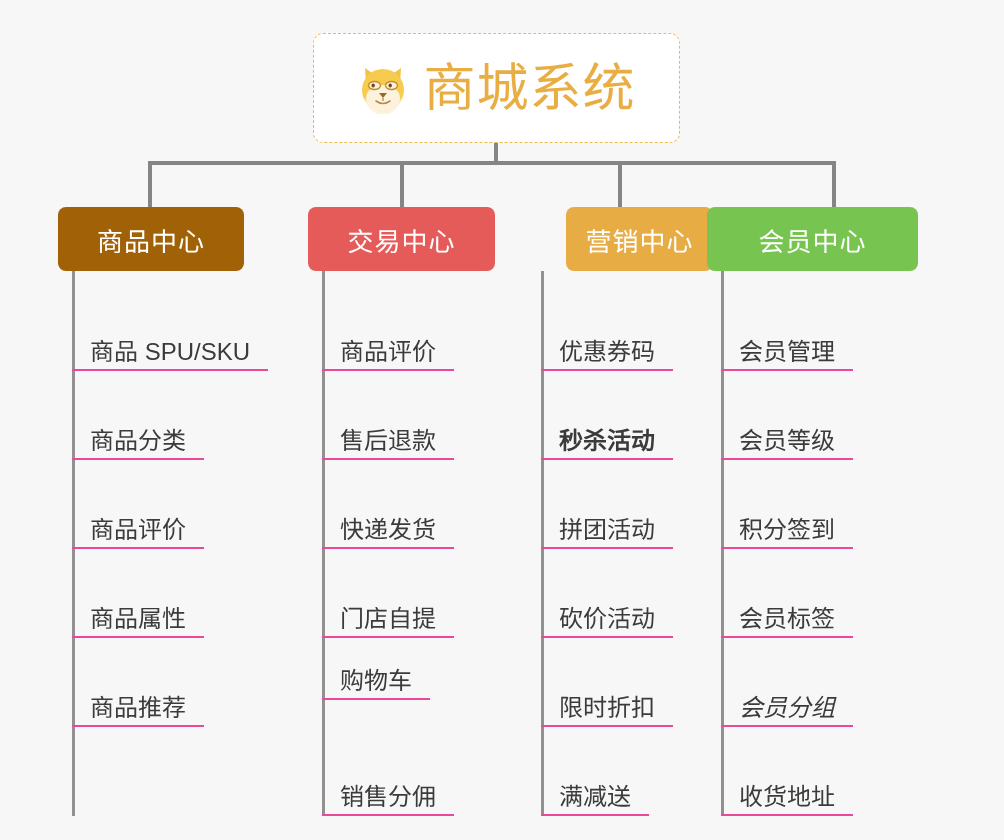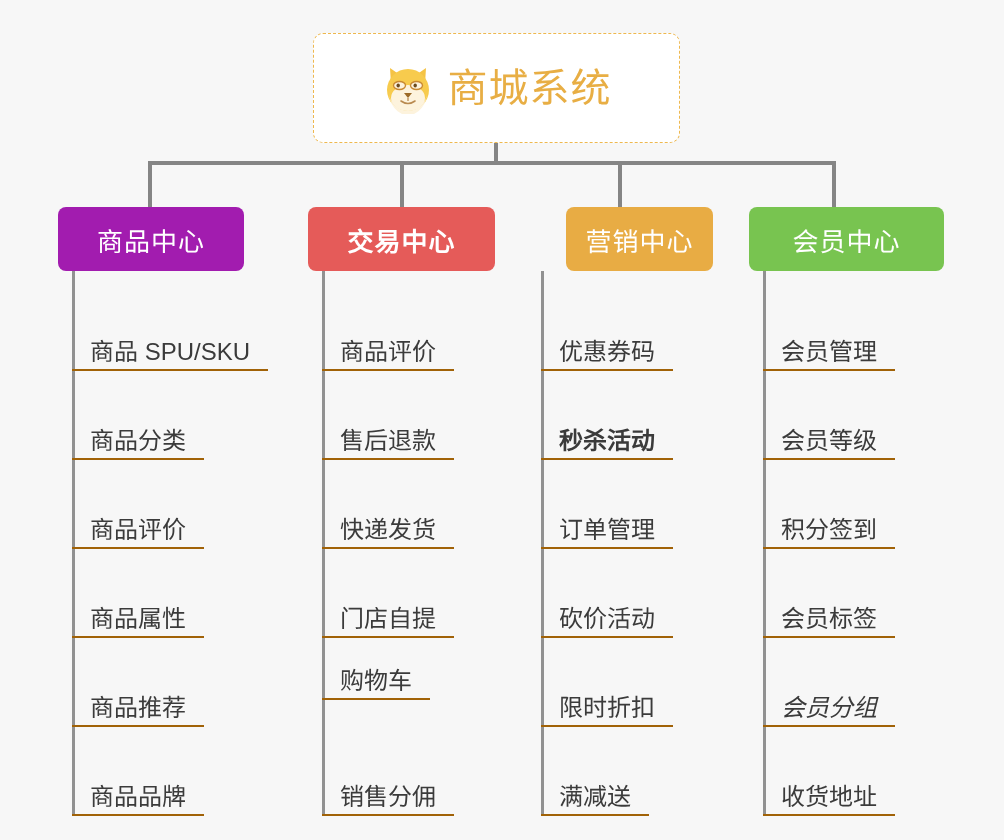--- a/index.html
+++ b/index.html
@@ -37,21 +37,21 @@
     gap: 14px;
   }
   .root-emoji {
     width: 52px;
     height: 52px;
     flex: 0 0 52px;
     position: relative;
     display: block;
   }
   .root-title {
-    font-size: 40px;
+    font-size: 52px;
     line-height: 1;
     color: #e8ae44;
     letter-spacing: 1px;
     white-space: nowrap;
   }
 
   
   .conn {
     position: absolute;
     background: #858585;
@@ -91,38 +91,38 @@
     align-items: center;
     justify-content: center;
     color: #ffffff;
     font-size: 26px;
     letter-spacing: 1px;
     white-space: nowrap;
   }
   .col-1 { left: 58px;  width: 186px; }
   .col-2 { left: 308px; width: 187px; }
   .col-3 { left: 527px; width: 186px; }
-  .col-4 { left: 749px; width: 195px; }
+  .col-4 { left: 707px; width: 211px; }
 
   
   .stem {
     position: absolute;
     left: 14px;
     top: 64px;
     width: 3px;
     background: #919191;
   }
 
   
   .leaf {
     position: absolute;
     left: 14px;
     height: 58px;
     box-sizing: border-box;
-    border-bottom: 2px solid #a16207;
+    border-bottom: 2px solid #ec4899;
     display: flex;
     align-items: flex-end;
     justify-content: center;
     padding: 0 18px 4px 18px;
   }
   .leaf-label {
     font-size: 24px;
     line-height: 1.1;
     color: #3b3b3b;
     white-space: nowrap;
@@ -156,46 +156,43 @@
   </div>
 
   <div class="conn conn-v-root"></div>
   <div class="conn conn-bus"></div>
   <div class="conn conn-drop drop-1"></div>
   <div class="conn conn-drop drop-2"></div>
   <div class="conn conn-drop drop-3"></div>
   <div class="conn conn-drop drop-4"></div>
 
   <div class="column col-1">
-    <div class="cat-box" style="background: #a21caf;">
+    <div class="cat-box" style="background: #a16207;">
       <span>商品中心</span>
     </div>
     <div class="stem" style="height: 545px;"></div>
     <div class="leaf" style="top: 106px;">
         <span class="leaf-label">商品 SPU/SKU</span>
       </div>
     <div class="leaf" style="top: 195px;">
         <span class="leaf-label">商品分类</span>
       </div>
     <div class="leaf" style="top: 284px;">
         <span class="leaf-label">商品评价</span>
       </div>
     <div class="leaf" style="top: 373px;">
         <span class="leaf-label">商品属性</span>
       </div>
     <div class="leaf" style="top: 462px;">
         <span class="leaf-label">商品推荐</span>
       </div>
-    <div class="leaf" style="top: 551px;">
-        <span class="leaf-label">商品品牌</span>
-      </div>
   </div>
 
   <div class="column col-2">
-    <div class="cat-box" style="background: rgb(229, 91, 89); font-weight: bold;">
+    <div class="cat-box" style="background: rgb(229, 91, 89);">
       <span>交易中心</span>
     </div>
     <div class="stem" style="height: 545px;"></div>
     <div class="leaf" style="top: 106px;">
         <span class="leaf-label">商品评价</span>
       </div>
     <div class="leaf" style="top: 195px;">
         <span class="leaf-label">售后退款</span>
       </div>
     <div class="leaf" style="top: 284px;">
@@ -217,21 +214,21 @@
       <span>营销中心</span>
     </div>
     <div class="stem" style="height: 545px;"></div>
     <div class="leaf" style="top: 106px;">
         <span class="leaf-label">优惠券码</span>
       </div>
     <div class="leaf" style="top: 195px; font-weight: bold;">
         <span class="leaf-label">秒杀活动</span>
       </div>
     <div class="leaf" style="top: 284px;">
-        <span class="leaf-label">订单管理</span>
+        <span class="leaf-label">拼团活动</span>
       </div>
     <div class="leaf" style="top: 373px;">
         <span class="leaf-label">砍价活动</span>
       </div>
     <div class="leaf" style="top: 462px; justify-content: flex-end;">
         <span class="leaf-label">限时折扣</span>
       </div>
     <div class="leaf" style="top: 551px;">
         <span class="leaf-label">满减送</span>
       </div>

